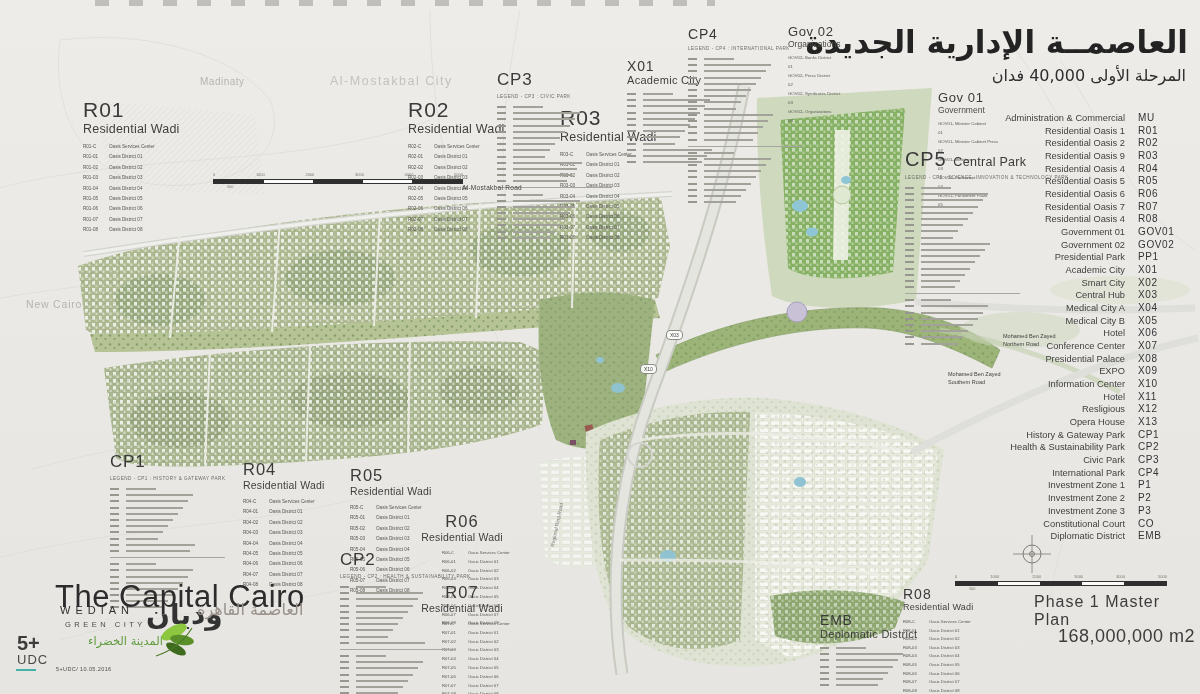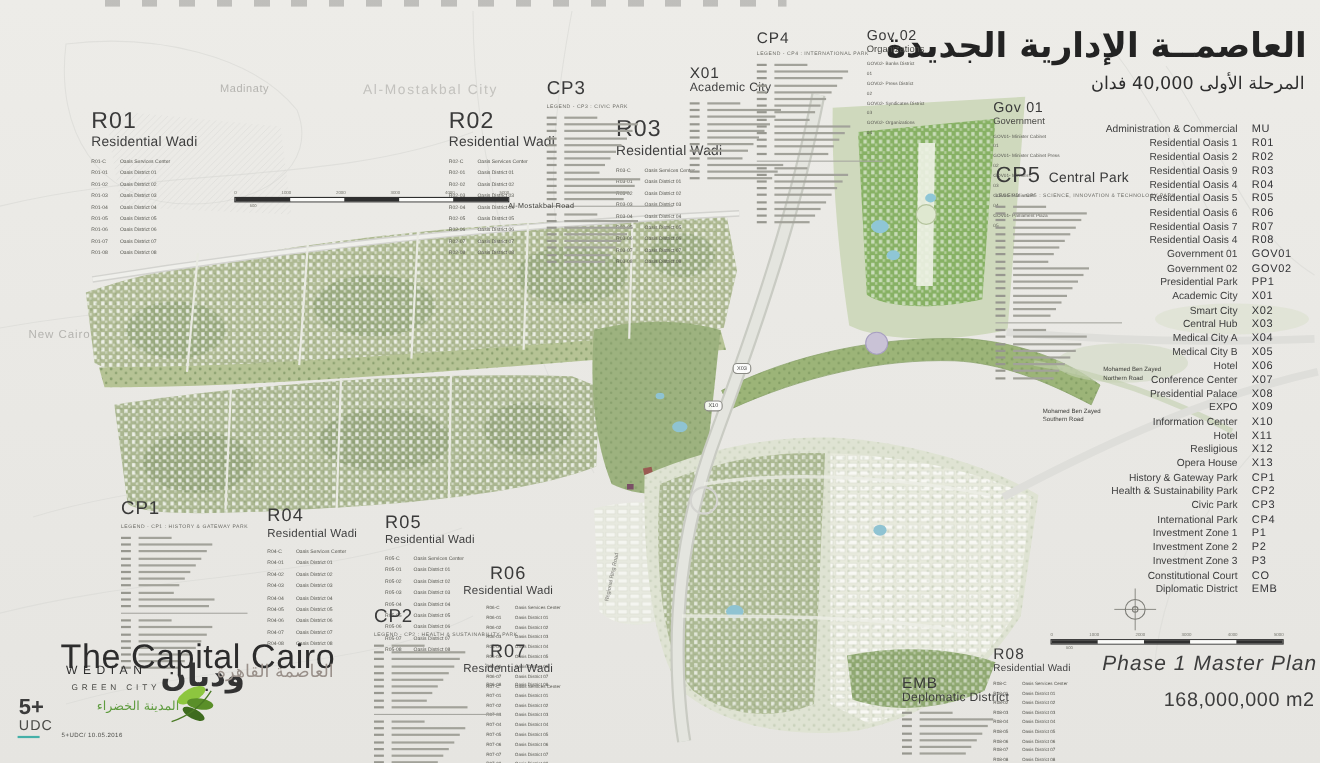--- a/index.html
+++ b/index.html
@@ -52,21 +52,21 @@
   
   .roadlbl{color:#3e3e3a;}
   #lbl-mostakbal-road{left:462px;top:184px;font-size:6.5px;letter-spacing:.3px;}
   #lbl-mbz-north{left:1003px;top:332px;font-size:5.5px;line-height:8px;}
   #lbl-mbz-south{left:948px;top:370px;font-size:5.5px;line-height:8px;}
   #lbl-ring-road{left:549px;top:546px;font-size:5px;color:#7a7a74;transform:rotate(-78deg);transform-origin:0 0;}
   .pill{position:absolute;background:rgba(255,255,255,.88);border:.5px solid #8a8a84;border-radius:4px;font-size:5px;padding:0 3px;color:#3a3a3a;line-height:8px;}
   #pill-x03{left:666px;top:330px;}
   #pill-x10{left:640px;top:364px;}
   
-  #phase{left:1002px;top:593px;font-size:19px;letter-spacing:1px;color:#3c3c3c;font-style:italic;}
+  #phase{left:1034px;top:593px;font-size:16px;letter-spacing:1px;color:#3c3c3c;}
   #area{left:1058px;top:626px;font-size:18px;letter-spacing:.5px;color:#3c3c3c;}
   
   .scalebar{position:absolute;}
   .sb-labels{display:flex;justify-content:space-between;font-size:4px;color:#77776f;margin-bottom:1.5px;}
   .sb-bar{display:flex;height:3px;border:.5px solid #2f2f2f;}
   .sb-seg{flex:1;}
   .sb-seg.b{background:#2f2f2f;} .sb-seg.w{background:#fbfbf9;}
   .sb-sub{font-size:3.8px;color:#77776f;margin-top:1.5px;margin-left:14px;}
   #scale-tl{left:213px;top:172px;width:250px;}
   #scale-br{left:955px;top:574px;width:212px;}
@@ -939,21 +939,21 @@
         <div class="g-row">
           <span class="c">GOV02-03</span>
           <span class="n">Syndicates District</span>
         </div>
         <div class="g-row">
           <span class="c">GOV02-04</span>
           <span class="n">Organizations</span>
         </div>
       </div>
   </div>
-  <div class="blk" id="blk-gov01" style="left:903px;top:90px">
+  <div class="blk" id="blk-gov01" style="left:938px;top:90px">
     <div class="gov-head">Gov 01</div>
     <div class="gov-sub">Government</div>
     <div class="g-rows">
         <div class="g-row">
           <span class="c">GOV01-01</span>
           <span class="n">Minister Cabinet</span>
         </div>
         <div class="g-row">
           <span class="c">GOV01-02</span>
           <span class="n">Minister Cabinet Press</span>

